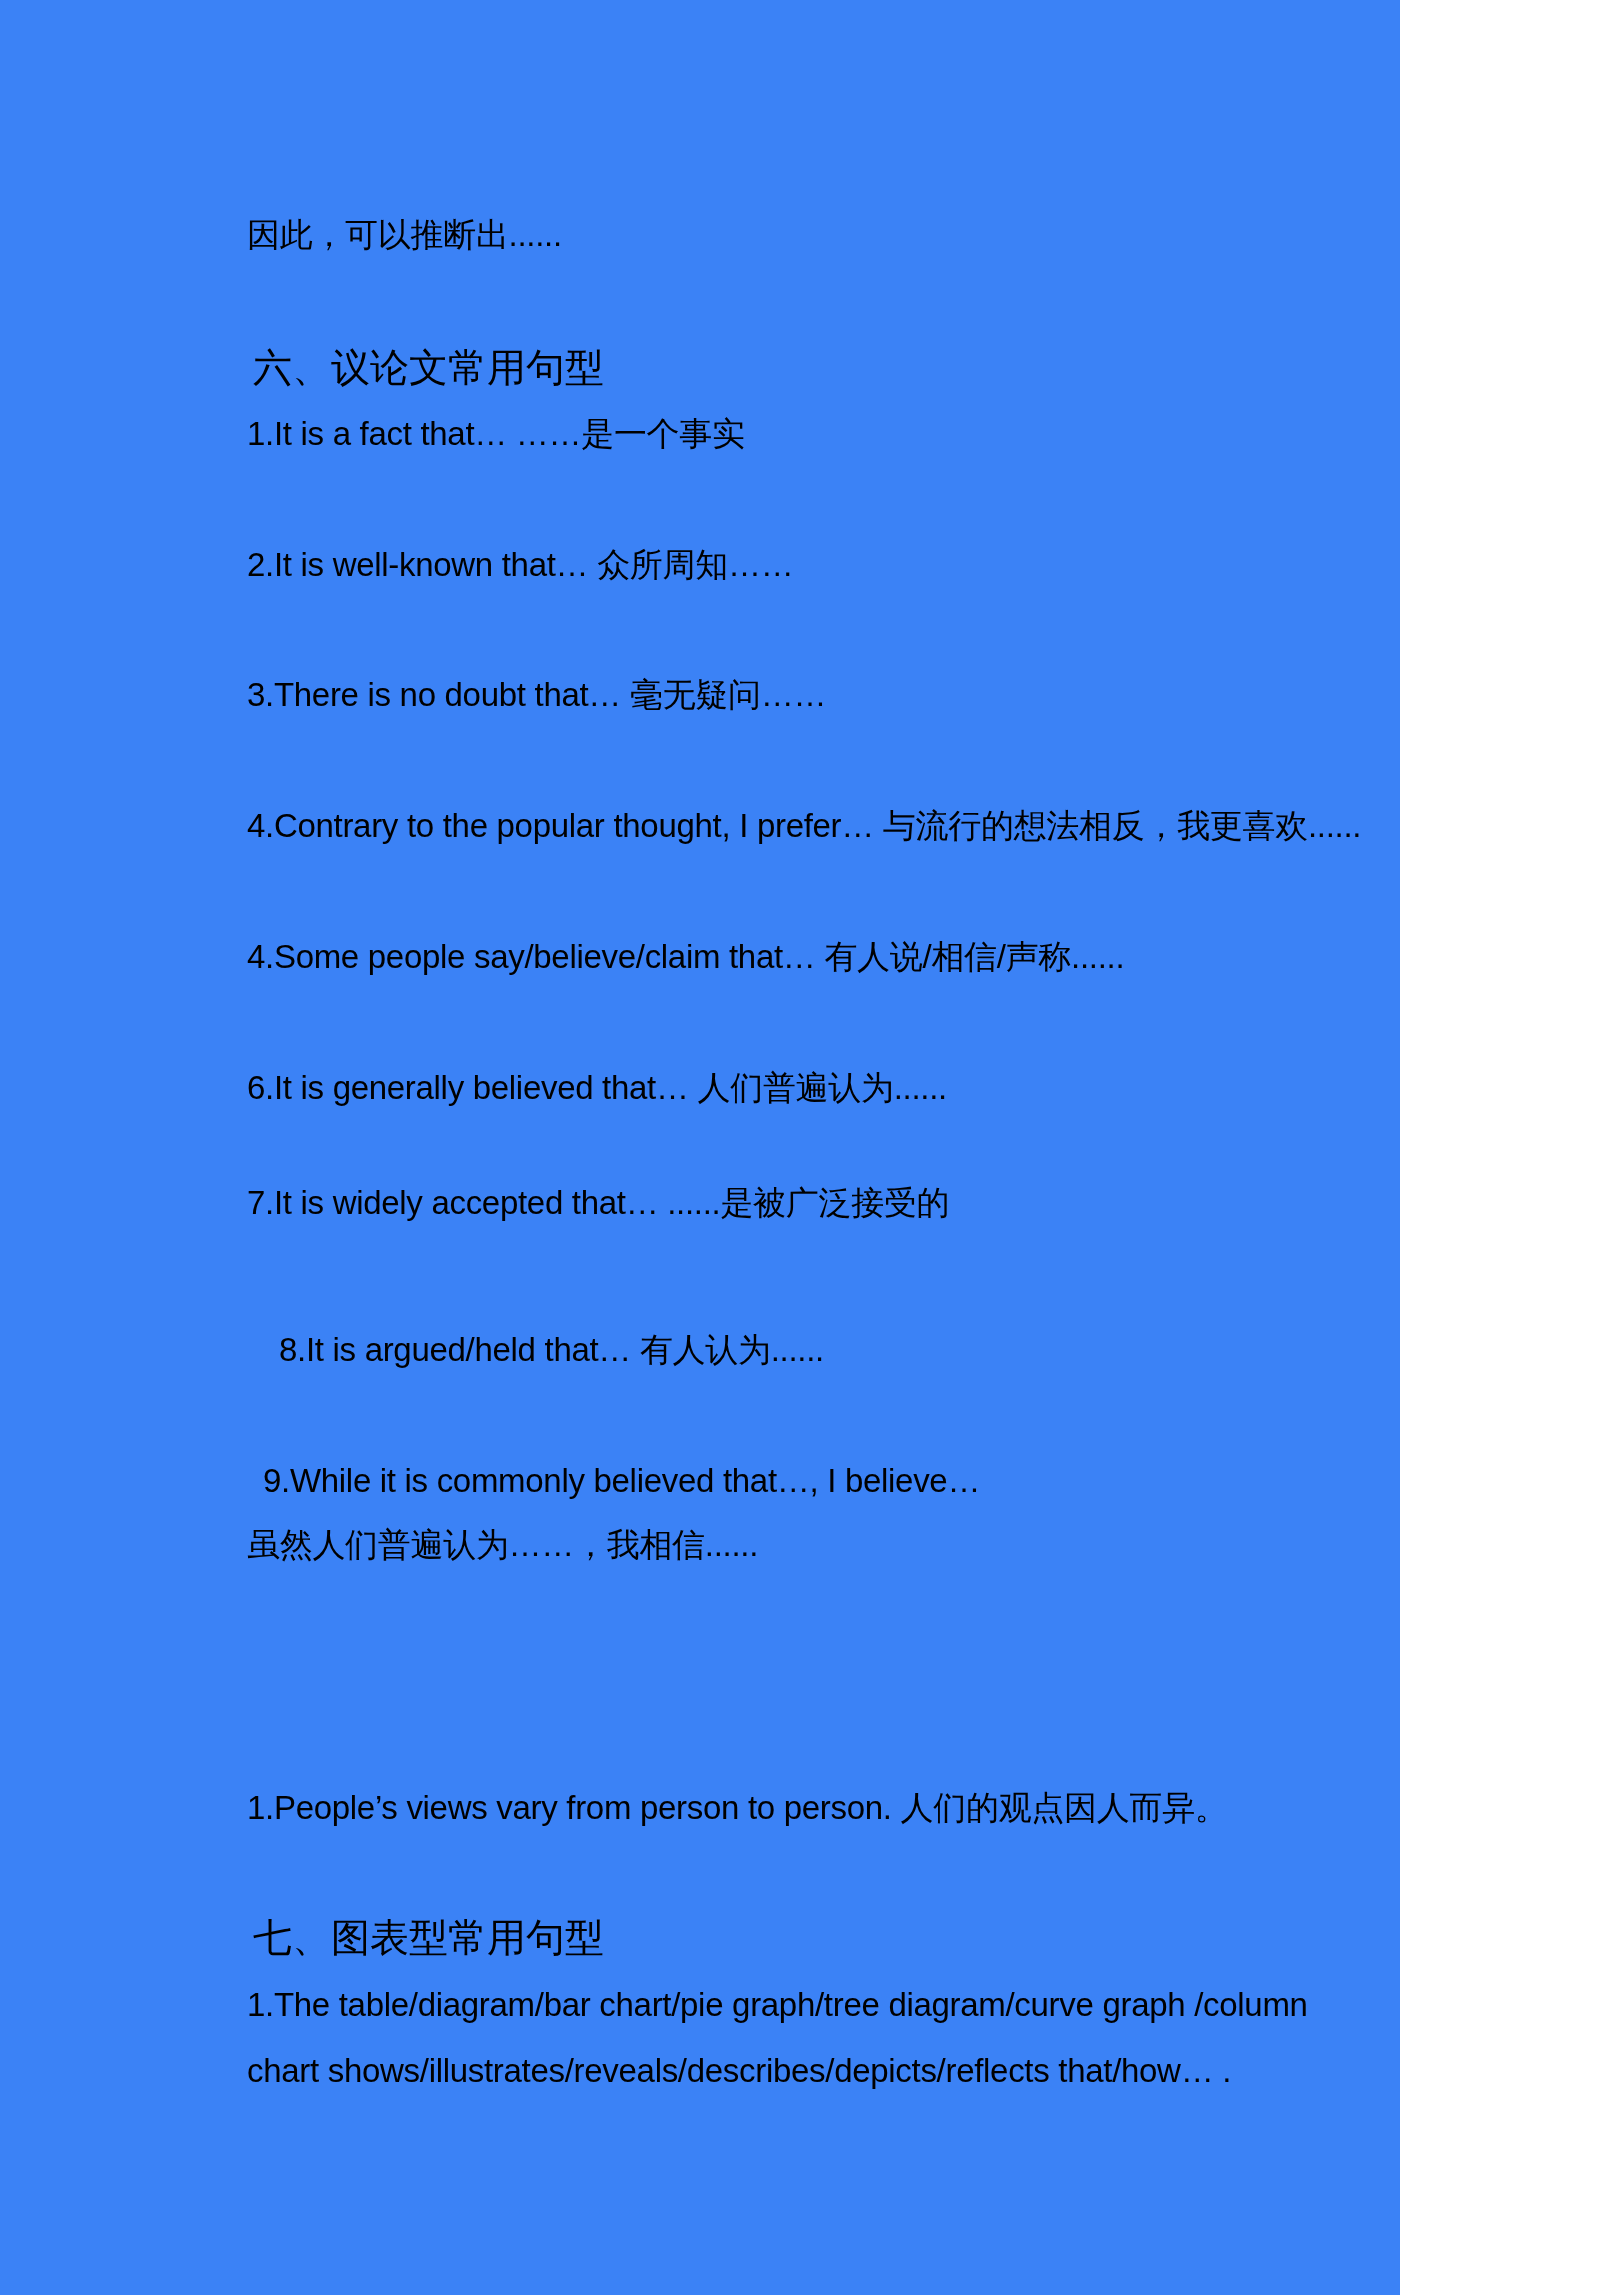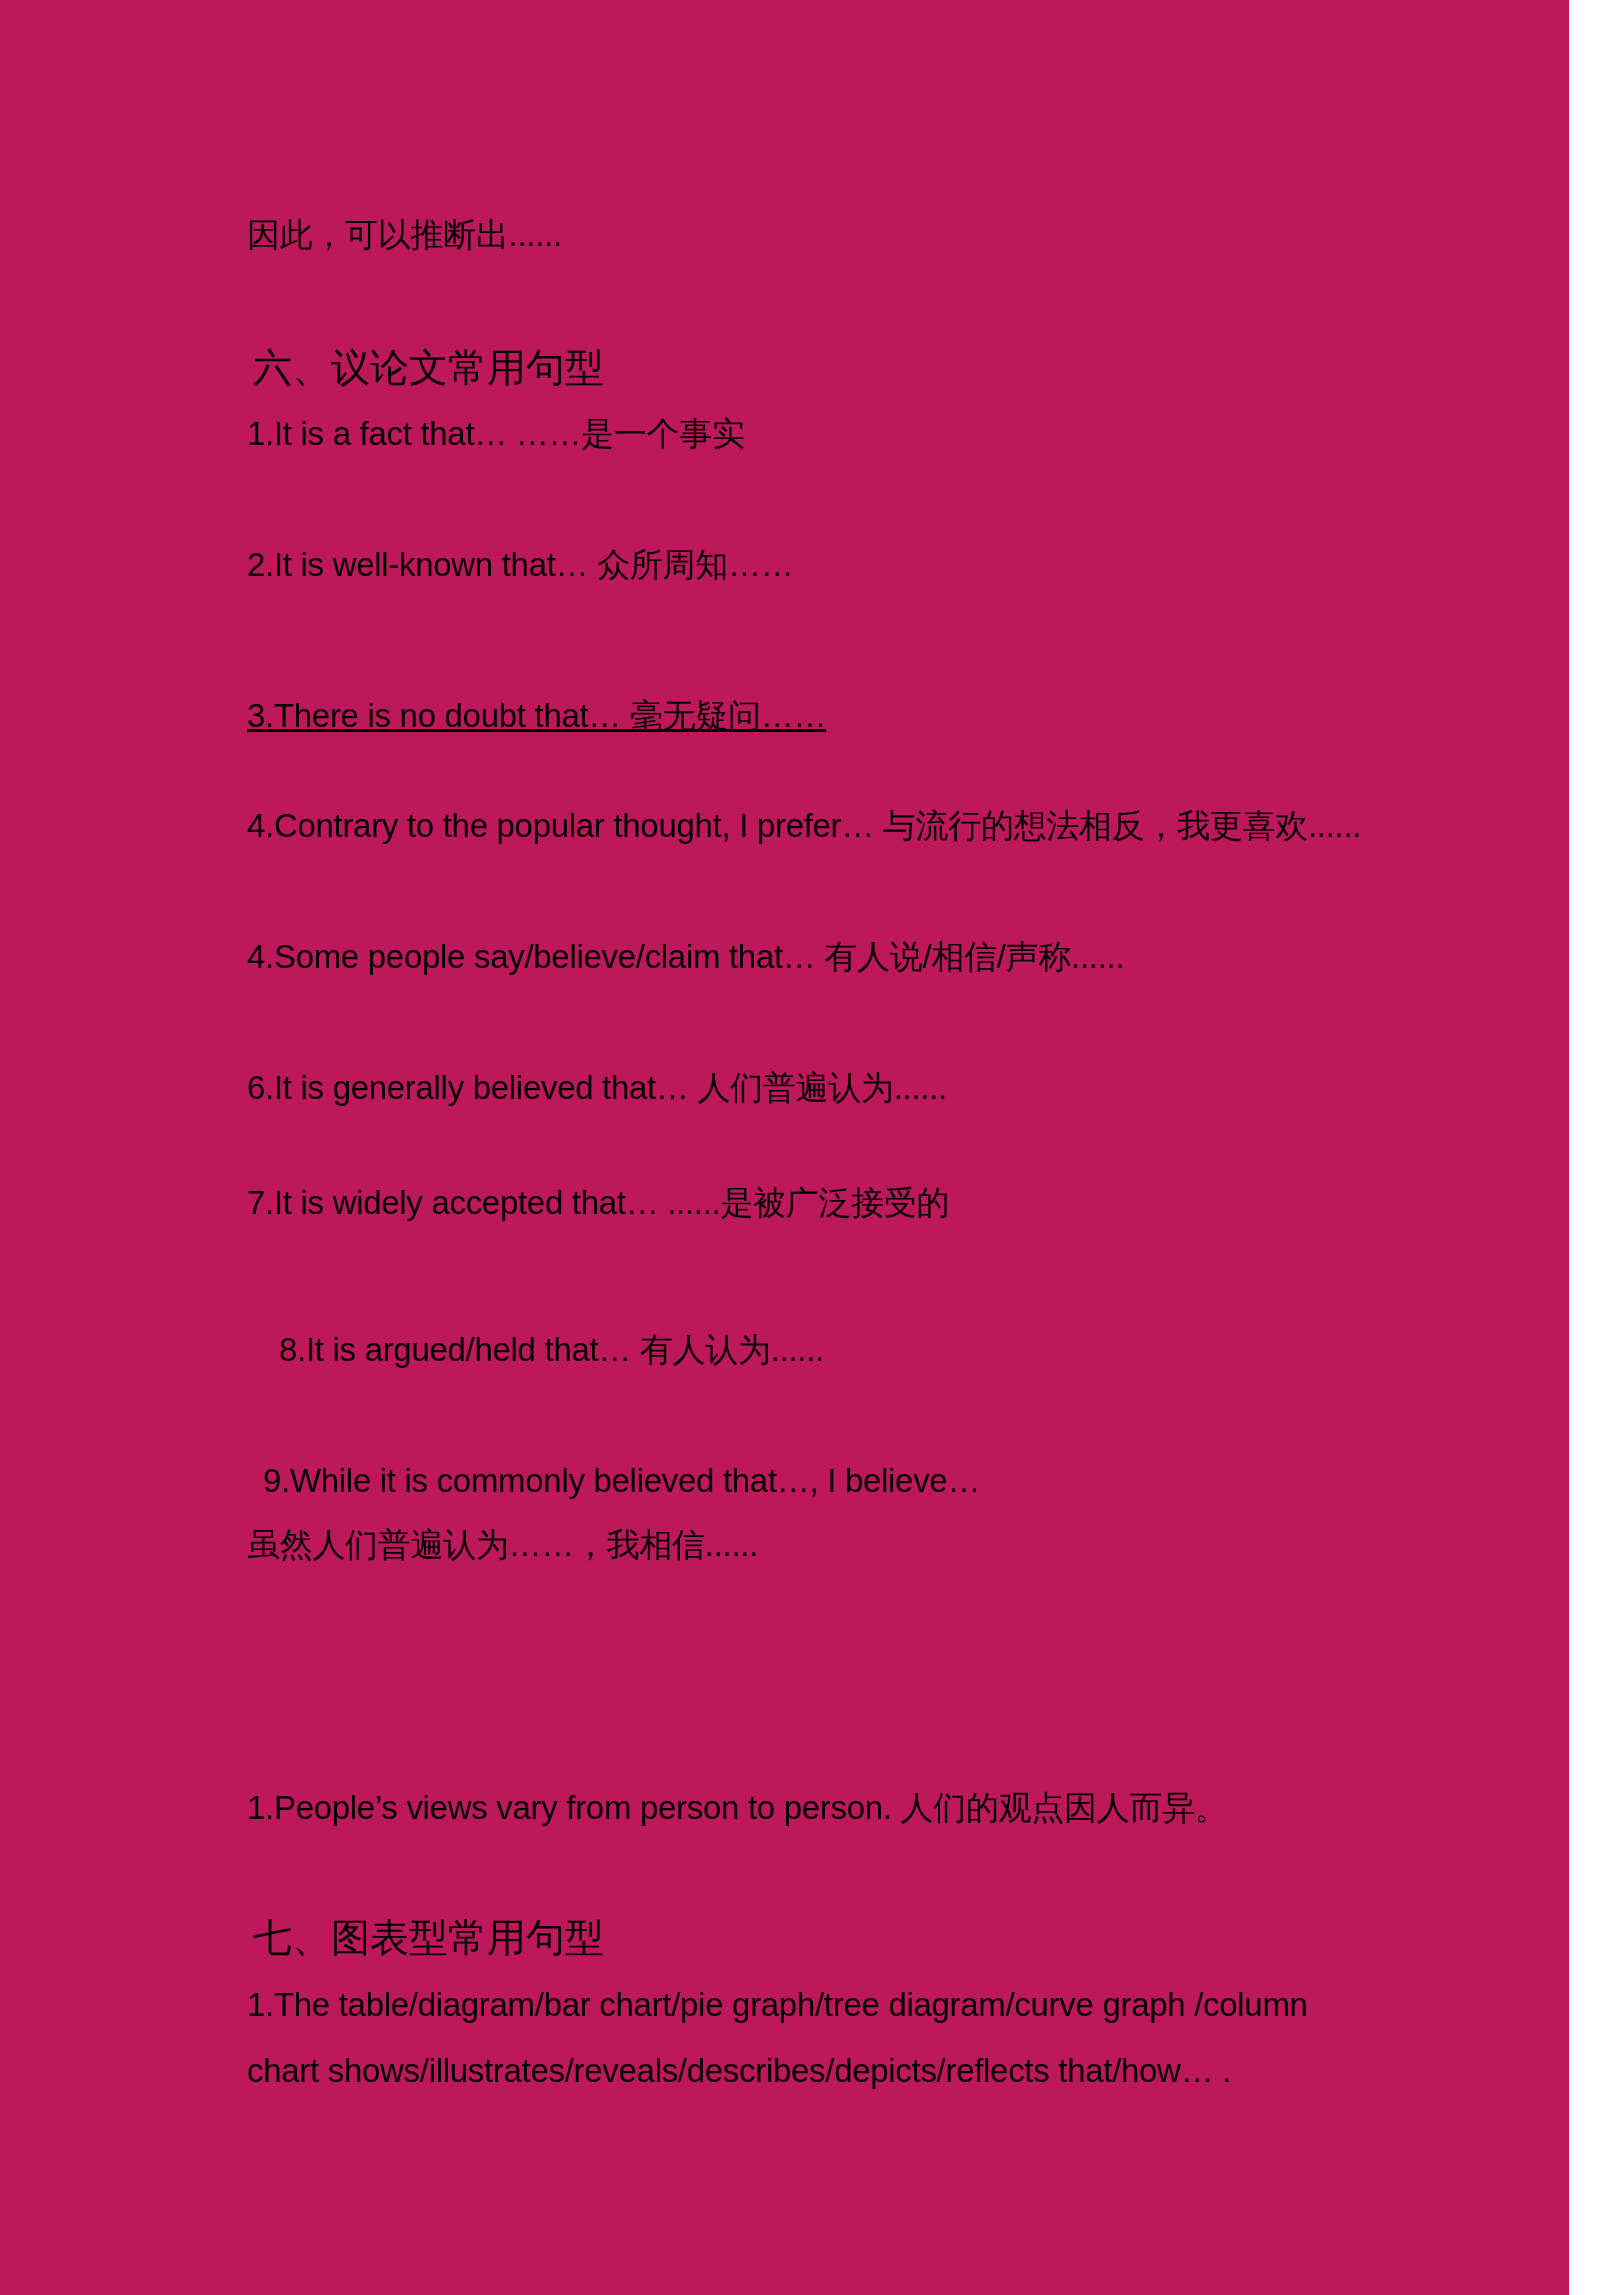--- a/index.html
+++ b/index.html
@@ -11,23 +11,23 @@
     width: 1623px;
     height: 2295px;
     position: relative;
     overflow: hidden;
     font-family: "Liberation Sans", "DejaVu Sans", sans-serif;
     color: #000000;
   }
   .page {
     position: absolute;
     left: 0; top: 0;
-    width: 1569px;
+    width: 1400px;
     height: 2295px;
-    background: #be185d;
+    background: #3b82f6;
   }
   .line {
     position: absolute;
     left: 247px;
     font-size: 33px;
     line-height: 39px;
     white-space: nowrap;
     letter-spacing: -0.3px;
   }
   .heading {
@@ -44,21 +44,21 @@
 <body>
 
 <div class="page">
 
   <div class="line" style="top:215px;">因此，可以推断出......</div>
 
   <h2 class="heading" style="top:345px;">六、议论文常用句型</h2>
 
   <div class="line" style="top:414px;">1.It is a fact that… ……是一个事实</div>
   <div class="line" style="top:545px;">2.It is well-known that… 众所周知……</div>
-  <div class="line" style="top:696px;text-decoration:underline;">3.There is no doubt that… 毫无疑问……</div>
+  <div class="line" style="top:675px;">3.There is no doubt that… 毫无疑问……</div>
   <div class="line" style="top:806px;">4.Contrary to the popular thought, I prefer… 与流行的想法相反，我更喜欢......</div>
   <div class="line" style="top:937px;">4.Some people say/believe/claim that… 有人说/相信/声称......</div>
   <div class="line" style="top:1068px;">6.It is generally believed that… 人们普遍认为......</div>
   <div class="line" style="top:1183px;">7.It is widely accepted that… ......是被广泛接受的</div>
   <div class="line" style="top:1330px;margin-left:32px;">8.It is argued/held that… 有人认为......</div>
   <div class="line" style="top:1461px;margin-left:16px;">9.While it is commonly believed that…, I believe…</div>
   <div class="line" style="top:1525px;">虽然人们普遍认为……，我相信......</div>
   <div class="line" style="top:1788px;">1.People’s views vary from person to person. 人们的观点因人而异。</div>
 
   <h2 class="heading" style="top:1915px;">七、图表型常用句型</h2>

